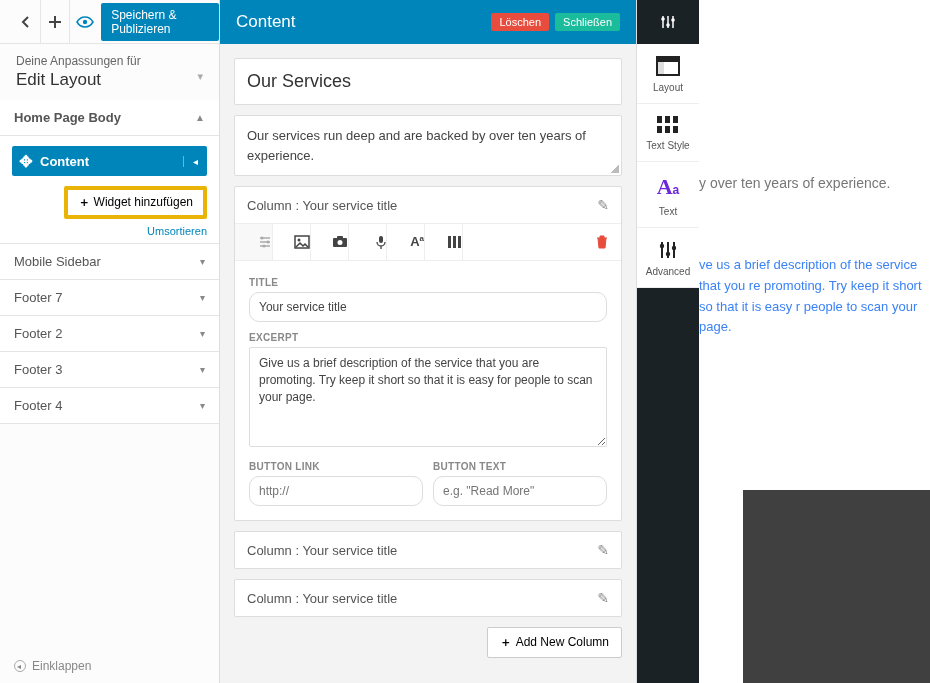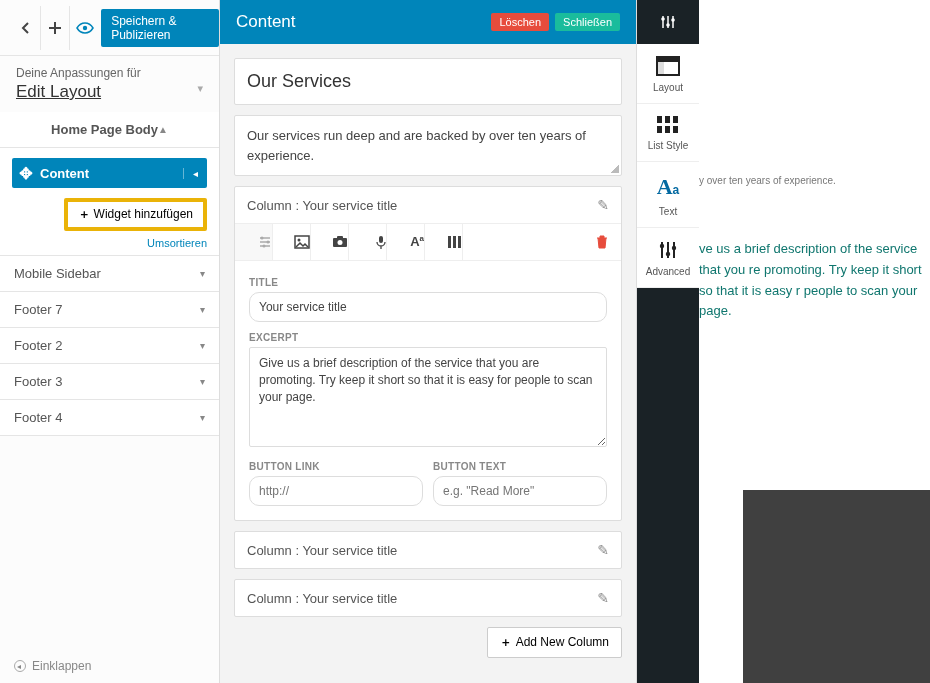--- a/index.html
+++ b/index.html
@@ -1,28 +1,28 @@
 <!DOCTYPE html>
 <html><head>
 <meta charset="utf-8">
 <style>
 * { box-sizing: border-box; margin: 0; padding: 0; font-family: -apple-system, "Segoe UI", Arial, sans-serif; }
 body { width: 930px; height: 683px; overflow: hidden; background: #f1f1f1; display: flex; }
 .left-sidebar { width: 220px; background: #fcfcfc; display: flex; flex-direction: column; border-right: 1px solid #ddd; }
-.top-actions { display: flex; align-items: center; height: 56px; border-bottom: 1px solid #e5e5e5; padding-left: 10px; }
+.top-actions { display: flex; align-items: center; height: 44px; border-bottom: 1px solid #e5e5e5; padding-left: 10px; }
 .top-btn { height: 44px; display: flex; align-items: center; justify-content: center; font-size: 16px; color: #444; cursor: pointer; border-right: 1px solid #e5e5e5; }
 .top-btn.back { width: 40px; }
 .top-btn.add { width: 38px; }
 .top-btn.preview { width: 38px; color: #0085ba; }
 .save-btn { background: #0085ba; color: #fff; font-size: 12px; padding: 5px 10px; border-radius: 2px; cursor: pointer; margin-left: 2px; }
 .crumb { padding: 10px 16px 2px; font-size: 12px; color: #666; }
-.edit-title { padding: 0 16px 10px; font-size: 17px; font-weight: 300; color: #333; text-decoration: underline; }
+.edit-title { padding: 0 16px 10px; font-size: 17px; font-weight: 300; color: #333; }
 .edit-title .chev { float: right; font-size: 11px; color: #aaa; }
 .section { font-size: 13px; color: #555; padding: 10px 14px; border-bottom: 1px solid #e5e5e5; background: #fff; display: flex; justify-content: space-between; align-items: center; cursor: pointer; }
-.section.active-head { font-weight: 600; background: #fff; justify-content: center; }
+.section.active-head { font-weight: 600; background: #fff; }
 .section .chev { font-size: 10px; color: #888; }
 .active-content-wrap { padding: 10px 12px 6px; background: #fff; border-bottom: 1px solid #e5e5e5; }
 .content-btn { background: #0085ba; color: #fff; display: flex; align-items: center; height: 30px; border-radius: 2px; overflow: hidden; cursor: pointer; }
 .content-btn .move-icon { width: 28px; text-align: center; font-weight: bold; }
 .content-btn .lbl { flex: 1; font-size: 13px; font-weight: 600; }
 .content-btn .tri { width: 24px; border-left: 1px solid rgba(255,255,255,.4); text-align: center; font-size: 10px; }
 .widget-add-btn { margin-top: 10px; float: right; background: #fff; border: 4px solid #eab308; font-size: 12px; padding: 4px 10px; border-radius: 2px; cursor: pointer; }
 .reorder-lbl { clear: both; float: right; font-size: 11px; color: #0085ba; padding-top: 6px; cursor: pointer; }
 .collapse-footer { margin-top: auto; padding: 10px 14px; font-size: 12px; color: #888; cursor: pointer; display: flex; align-items: center; gap: 6px; }
 .center { width: 417px; background: #f3f3f3; display: flex; flex-direction: column; border-right: 1px solid #ddd; }
@@ -46,26 +46,26 @@
 .fld-label { font-size: 10px; font-weight: 600; color: #888; letter-spacing: 0.3px; margin: 10px 0 4px; }
 .fld-input { width: 100%; border: 1px solid #ddd; padding: 7px 9px; font-size: 12px; color: #444; border-radius: 10px; }
 .fld-textarea { width: 100%; border: 1px solid #ddd; padding: 7px 9px; font-size: 12px; color: #444; border-radius: 2px; height: 100px; resize: both; font-family: inherit; line-height: 1.4; }
 .two-col { display: flex; gap: 10px; }
 .two-col > div { flex: 1; }
 .add-col-btn { float: right; background: #fff; border: 1px solid #ccc; font-size: 12px; padding: 6px 12px; border-radius: 2px; cursor: pointer; }
 .add-col-btn .plus { font-weight: bold; margin-right: 4px; }
 .right-tabs { width: 62px; background: #1a2226; display: flex; flex-direction: column; }
 .right-tabs .head { height: 44px; display: flex; align-items: center; justify-content: center; color: #fff; width: 100%; }
 .tab-item { width: 100%; padding: 12px 0 10px; display: flex; flex-direction: column; align-items: center; color: #555; background: #fff; cursor: pointer; font-size: 10px; gap: 6px; border-bottom: 1px solid #eee; }
-.tab-item .ic { font-size: 22px; color: #0369a1; }
+.tab-item .ic { font-size: 22px; color: #6d28d9; }
 .tabs-wrap { background: #fff; width: 100%; }
 .preview-area { flex: 1; background: #fff; position: relative; overflow: hidden; }
-.preview-text { position: absolute; left: 0; top: 175px; font-size: 10px; color: #777; padding-right: 10px; }
+.preview-text { position: absolute; left: 0; top: 175px; font-size: 14px; color: #777; padding-right: 10px; }
 .preview-htitle { position: absolute; left: 0; top: 225px; font-size: 18px; font-weight: 600; color: #333; }
-.preview-desc { position: absolute; left: 0; top: 239px; font-size: 13px; color: #0f766e; line-height: 1.6; padding-right: 8px; }
+.preview-desc { position: absolute; left: 0; top: 255px; font-size: 13px; color: #3b82f6; line-height: 1.6; padding-right: 8px; }
 .dark-block { position: absolute; left: 44px; right: 0; top: 490px; bottom: 0; background: #404040; }
 svg { display: block; }
 </style>
 </head>
 <body>
 
 <div class="left-sidebar">
   <div class="top-actions">
     <div class="top-btn back">
       <svg width="8" height="12" viewBox="0 0 8 12">
@@ -258,21 +258,21 @@
       <span class="ic">
           <svg width="22" height="18" viewBox="0 0 22 18">
             <rect x="0" y="0" width="5" height="7" fill="#222"></rect>
             <rect x="8" y="0" width="5" height="7" fill="#222"></rect>
             <rect x="16" y="0" width="5" height="7" fill="#222"></rect>
             <rect x="0" y="10" width="5" height="7" fill="#222"></rect>
             <rect x="8" y="10" width="5" height="7" fill="#222"></rect>
             <rect x="16" y="10" width="5" height="7" fill="#222"></rect>
           </svg>
         </span>
-      <span>List Style</span>
+      <span>Text Style</span>
     </div>
     <div class="tab-item">
       <span class="ic" style="font-family:Georgia,serif;font-weight:700">A<span style="font-size:12px">a</span></span>
       <span>Text</span>
     </div>
     <div class="tab-item">
       <span class="ic">
           <svg width="18" height="20" viewBox="0 0 18 20">
             <path d="M3 2v16M9 2v16M15 2v16" stroke="#222" stroke-width="2"></path>
             <circle cx="3" cy="6" r="2.2" fill="#222"></circle>

